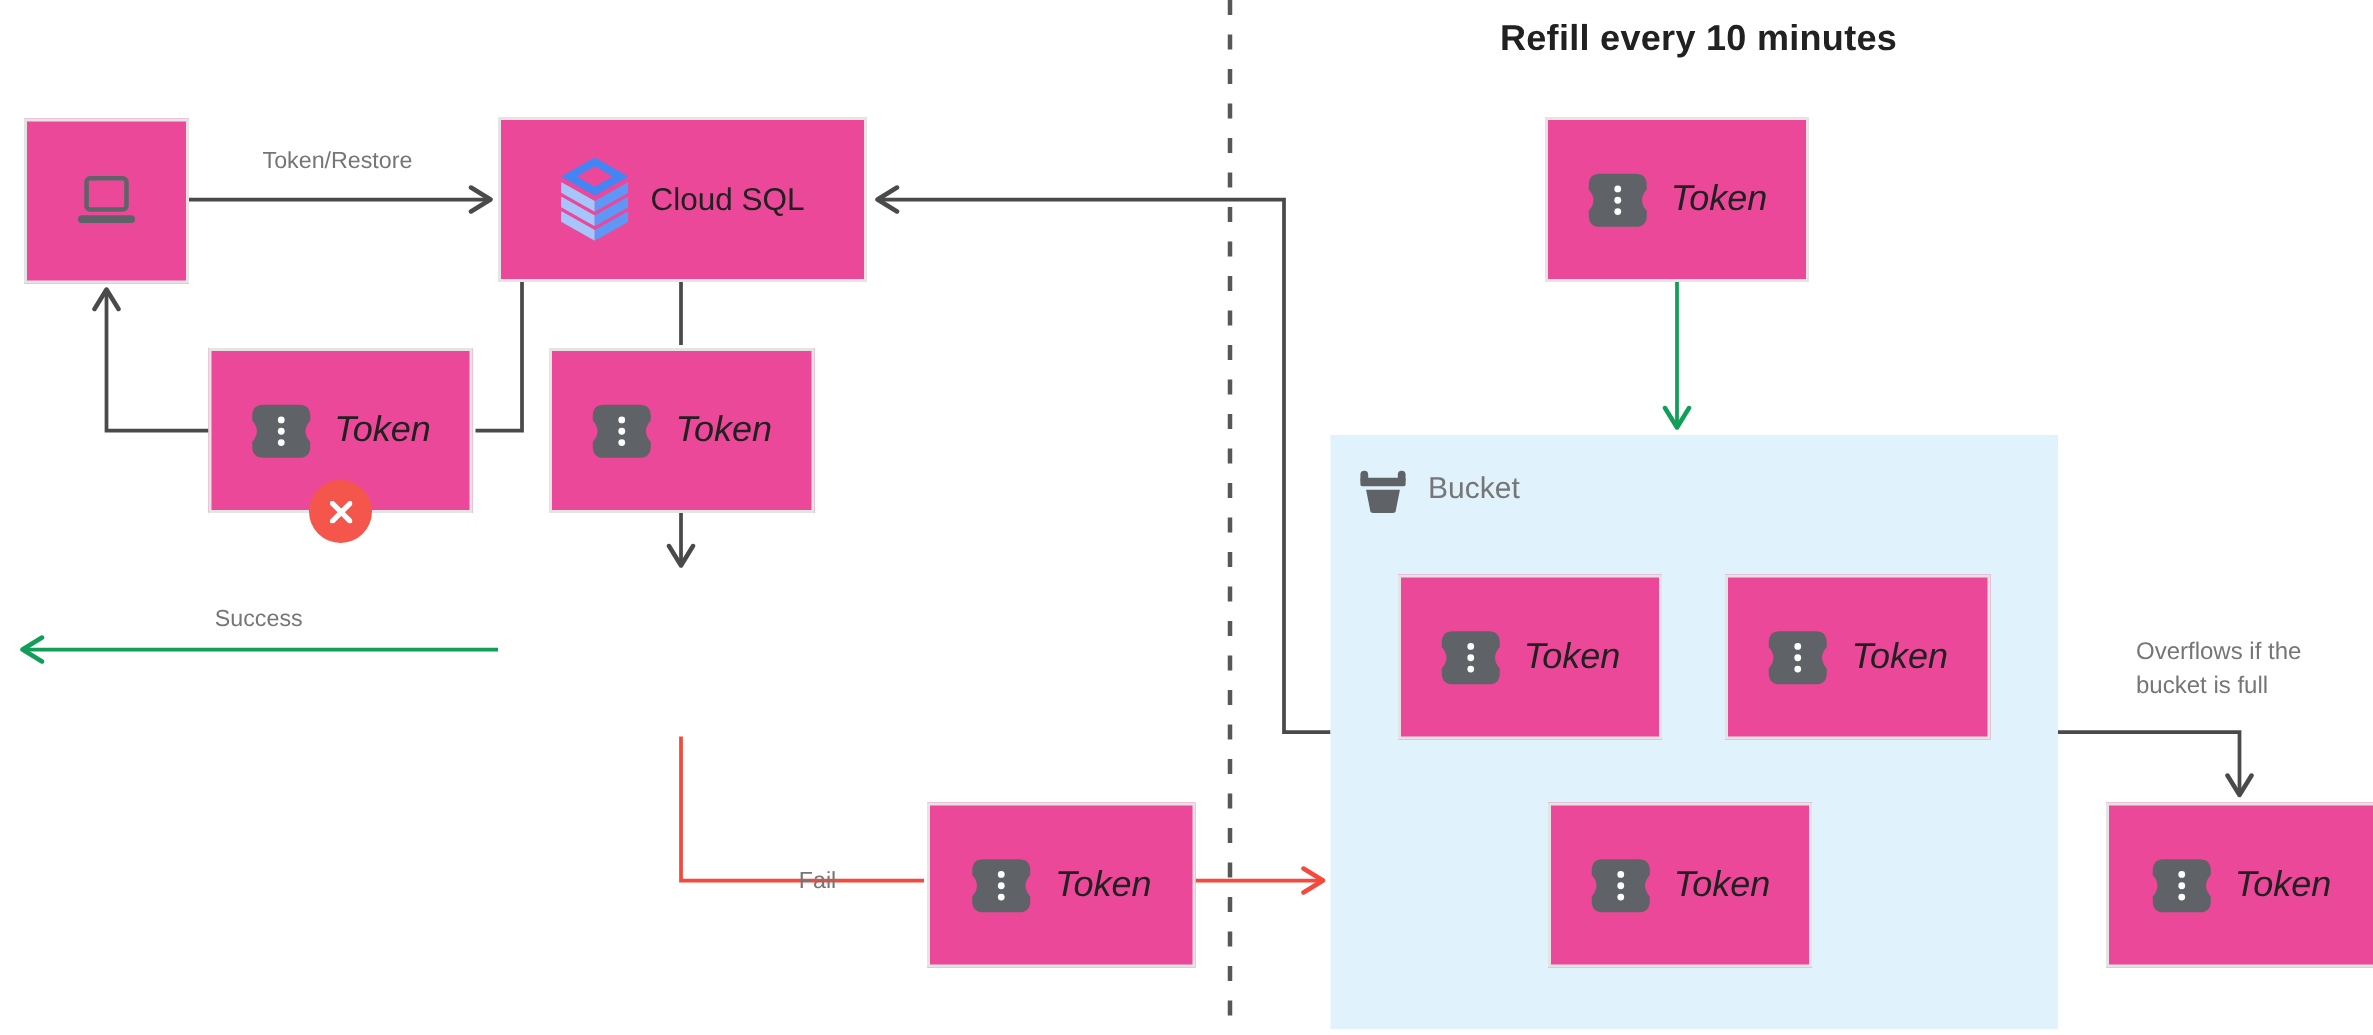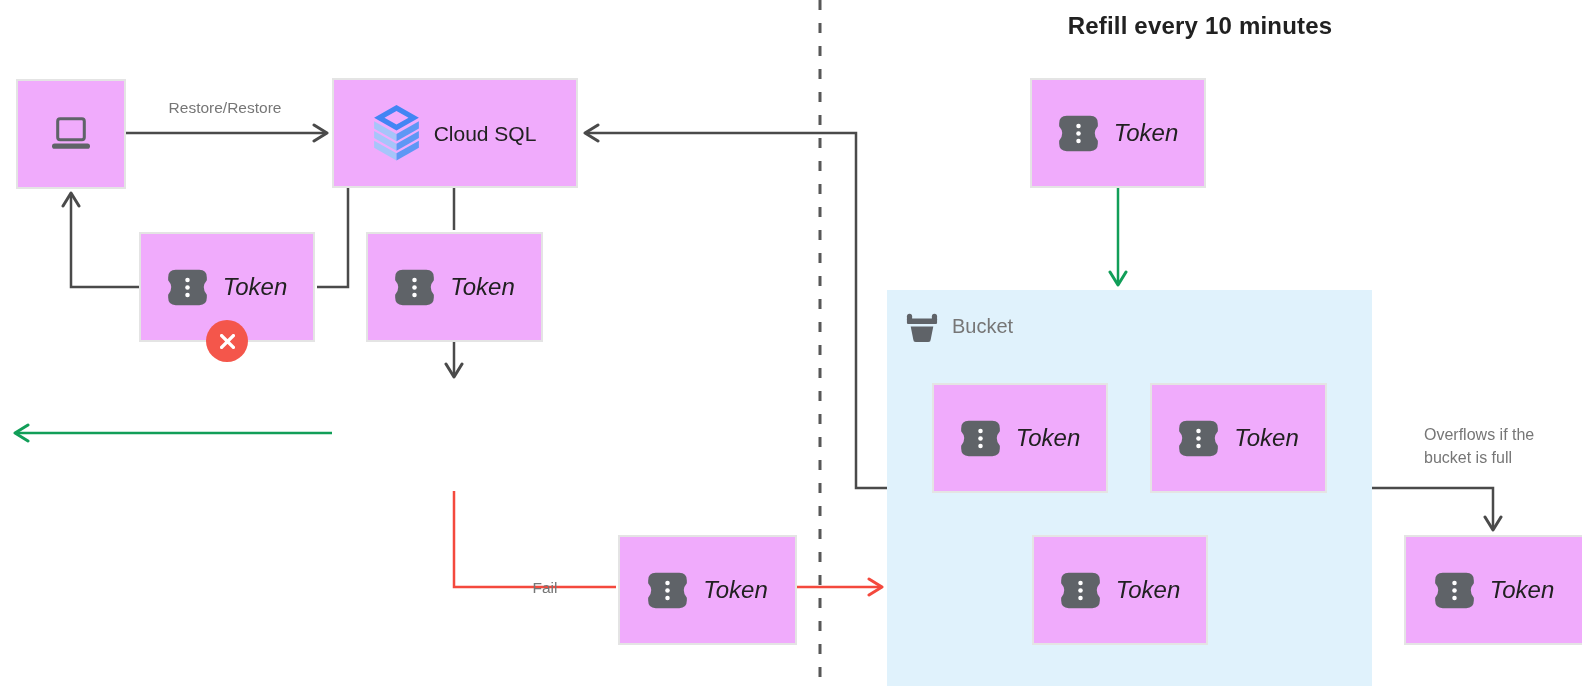--- a/index.html
+++ b/index.html
@@ -12,21 +12,21 @@
   .wg{stroke:var(--arrow-gray);}
   .wgr{stroke:var(--success-green);}
   .wr{stroke:var(--fail-red);}
   .divider{stroke:var(--divider-gray);stroke-width:3px;stroke-dasharray:10 13;fill:none;}
   .mk{fill:none;stroke-width:1.5;stroke-linecap:round;stroke-linejoin:round;}
   .mk-gray{stroke:var(--arrow-gray);}
   .mk-green{stroke:var(--success-green);}
   .mk-red{stroke:var(--fail-red);}
 
   .box{
-    position:absolute;background:#f0abfc;border:2px solid var(--box-border);
+    position:absolute;background:#ec4899;border:2px solid var(--box-border);
     box-sizing:border-box;height:110px;display:flex;align-items:center;
     justify-content:center;gap:15px;
   }
   .box-label{font-size:24px;color:var(--text-dark);white-space:nowrap;font-style:italic;}
   .big-label{font-size:21px;color:var(--text-dark);line-height:27px;}
   .icon{display:flex;align-items:center;justify-content:center;color:var(--icon-gray);}
   .icon svg{display:block;}
 
   .bucket{
     position:absolute;left:887px;top:290px;width:485px;height:396px;
@@ -35,21 +35,21 @@
   .bucket-header{
     position:absolute;left:905px;top:310px;display:flex;align-items:center;gap:13px;
   }
   .bucket-header .hdr-label{font-size:20px;color:var(--label-gray);}
 
   .edge-label{
     position:absolute;color:var(--label-gray);font-size:15.5px;line-height:23px;
   }
   .centered{text-align:center;}
   .title{
-    position:absolute;left:1000px;top:12px;width:400px;text-align:center;
+    position:absolute;left:1000px;top:12px;width:400px;
     font-size:24px;font-weight:700;color:var(--text-dark);letter-spacing:.2px;
   }
   .badge{
     position:absolute;left:65px;top:86px;width:42px;height:42px;border-radius:50%;
     background:var(--error-badge);display:flex;align-items:center;justify-content:center;
   }
 </style>
 </head>
 <body>
 
@@ -222,20 +222,21 @@
 
   <div class="box" style="left:1404px;top:535px;width:180px;">
     <span class="icon">
       <svg width="41" height="37">
           <use href="#icon-token"></use>
         </svg>
     </span>
     <span class="box-label">Token</span>
   </div>
 
-  <div class="edge-label centered" style="left:130px;top:96px;width:190px;">Restore/Restore</div>
+  <div class="edge-label centered" style="left:130px;top:96px;width:190px;">Token/Restore</div>
+  <div class="edge-label centered" style="left:75px;top:401px;width:195px;">Success</div>
   <div class="edge-label centered" style="left:500px;top:576px;width:90px;">Fail</div>
   <div class="edge-label" style="left:1424px;top:423px;width:160px;font-size:16px;">
     <span style="display:block">Overflows if the</span>
     <span style="display:block">bucket is full</span>
   </div>
 
 </div>
 
 </body></html>

